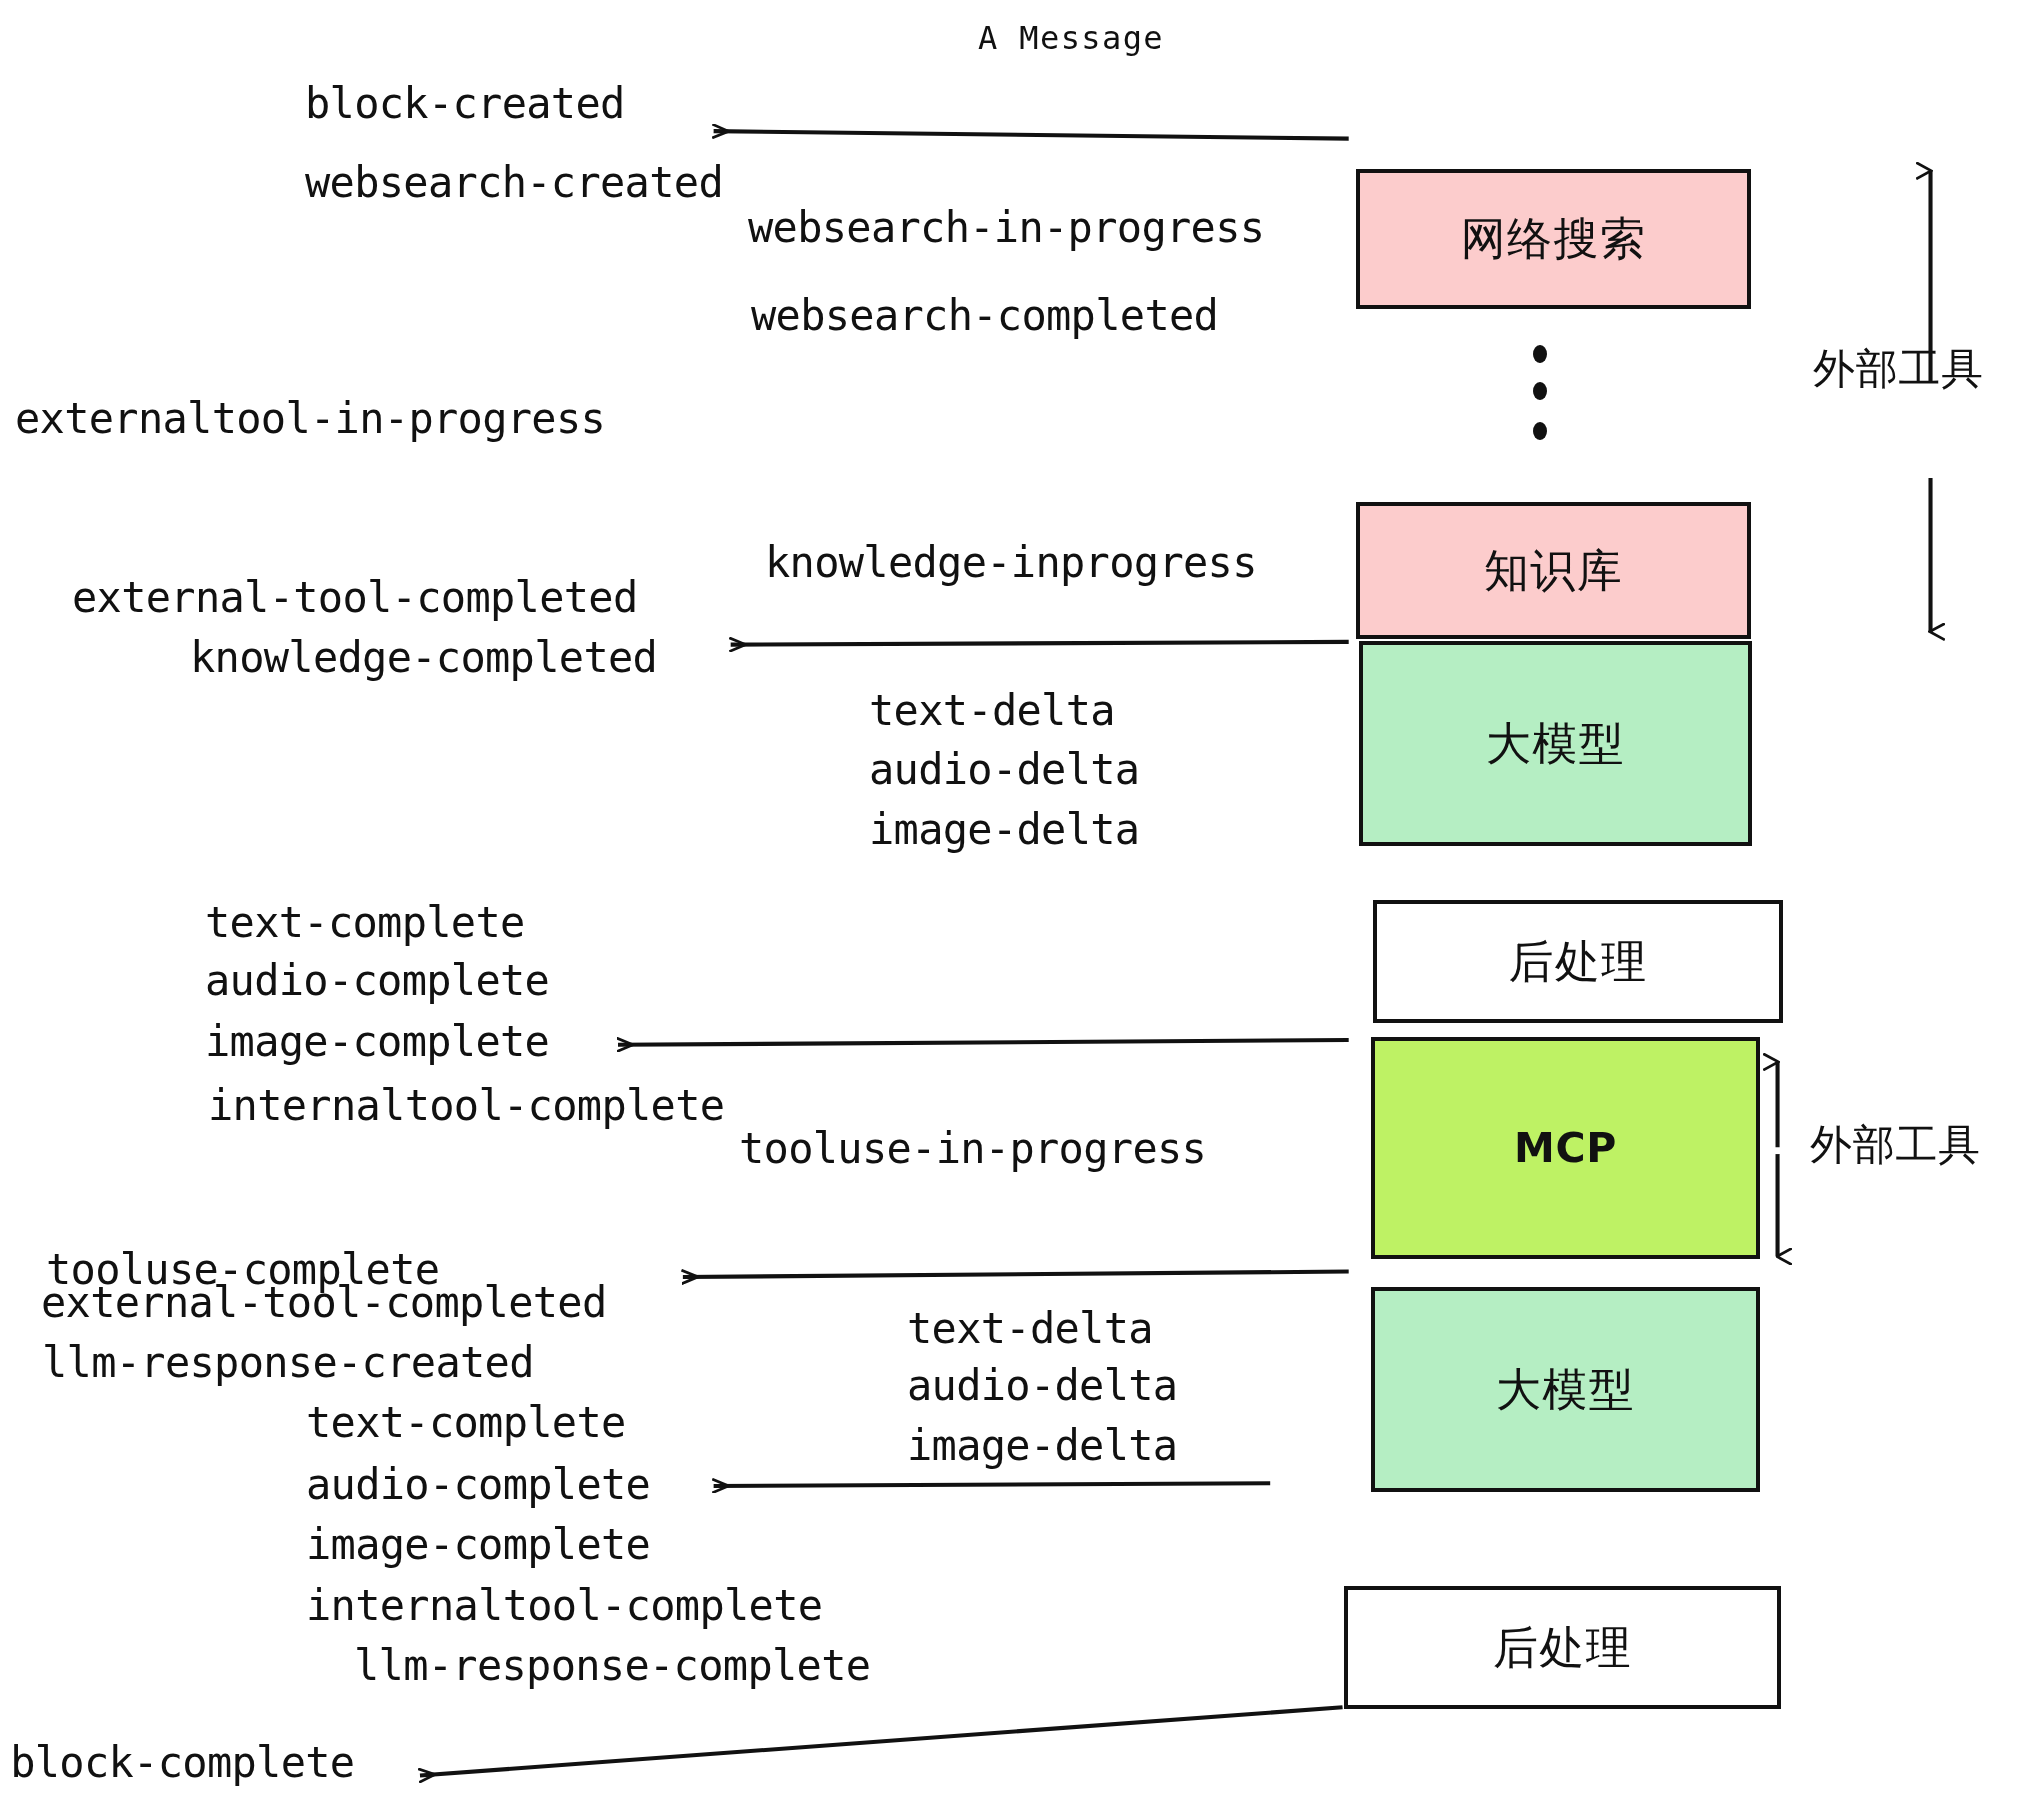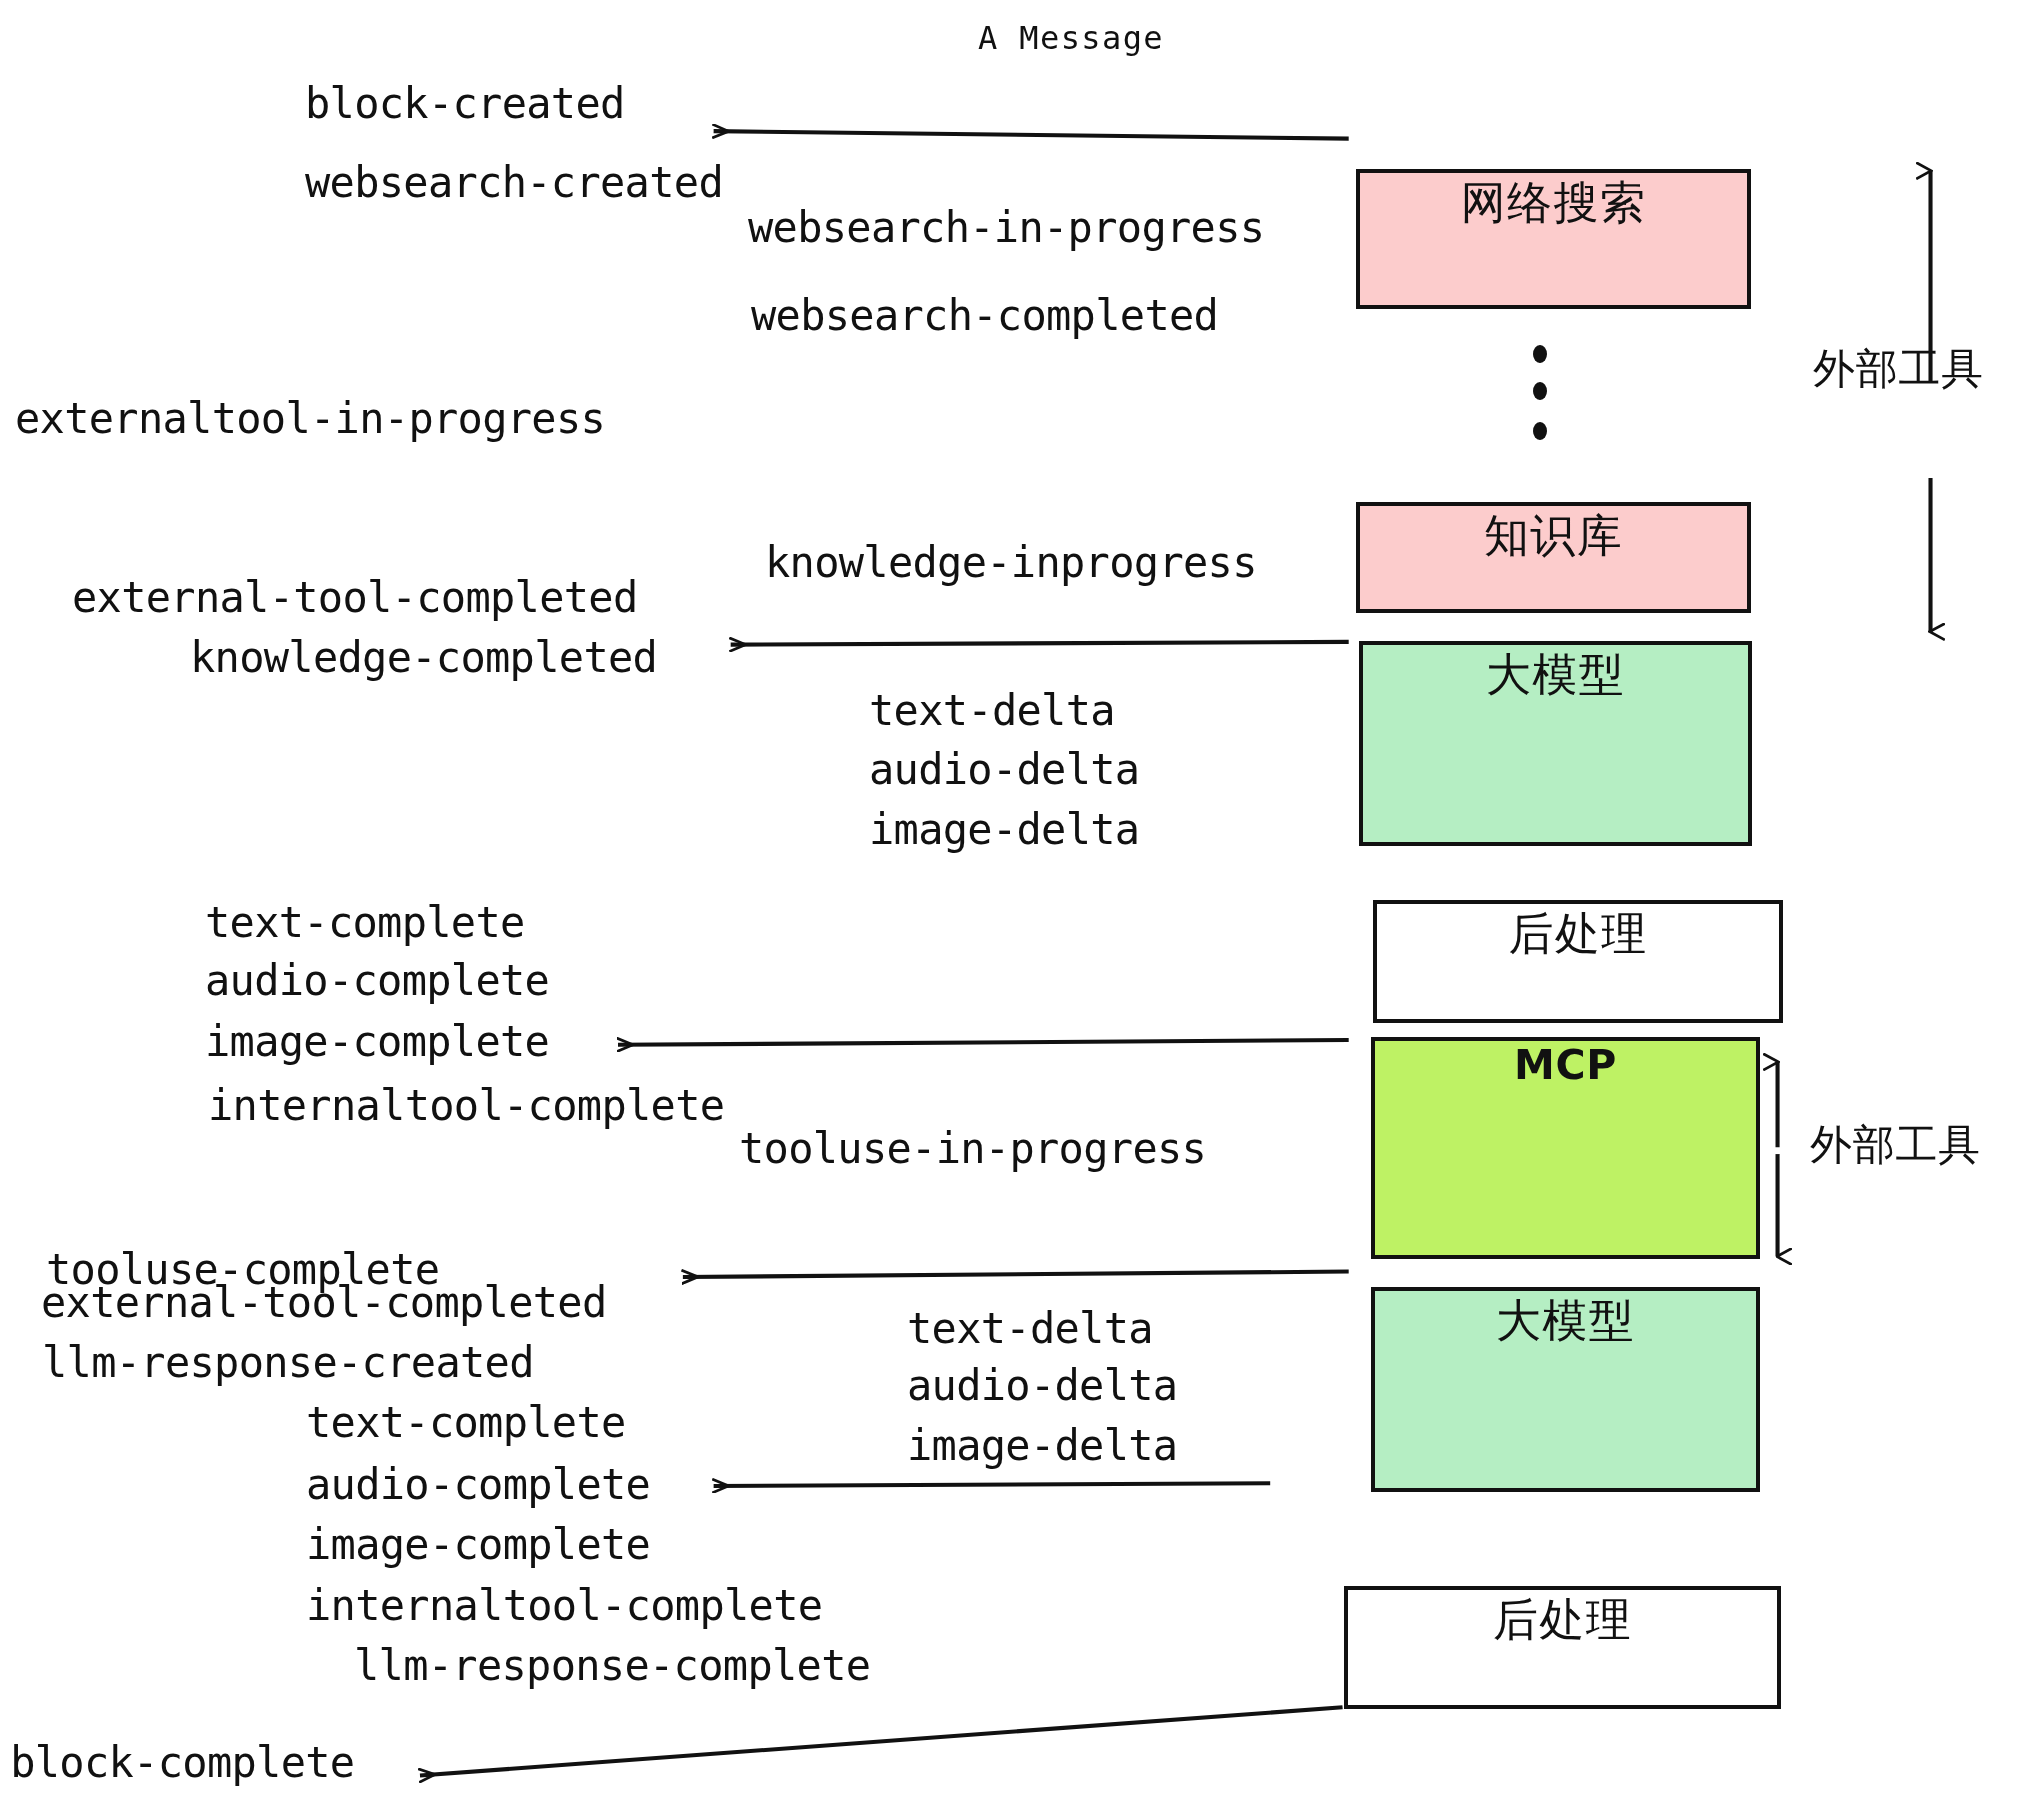--- a/index.html
+++ b/index.html
@@ -30,21 +30,21 @@
     color: #111111;
     white-space: nowrap;
     letter-spacing: -0.7px;
     line-height: 1;
   }
   .box {
     position: absolute;
     box-sizing: border-box;
     border: 4.1px solid #111111;
     display: flex;
-    align-items: flex-start;
+    align-items: center;
     justify-content: center;
     font-family: "DejaVu Sans", sans-serif;
     font-size: 45px;
     color: #111111;
     letter-spacing: 1.4px;
   }
   .box.mcp {
     font-family: "DejaVu Sans", sans-serif;
     font-size: 41px;
     font-weight: bold;
@@ -113,21 +113,21 @@
   <div class="title" style="left:978px; top:19px;">A Message</div>
 
   <div class="box" style="left:1356px; top:169px; width:395px; height:140px; background:#fccccc;">
     <span>网络搜索</span>
   </div>
 
   <div class="dot" style="left:1533px; top:345px;"></div>
   <div class="dot" style="left:1533px; top:382px;"></div>
   <div class="dot" style="left:1533px; top:422px;"></div>
 
-  <div class="box" style="left:1356px; top:502px; width:395px; height:111px; background:#fccccc;">
+  <div class="box" style="left:1356px; top:502px; width:395px; height:137px; background:#fccccc;">
     <span>知识库</span>
   </div>
 
   <div class="box" style="left:1359px; top:641px; width:393px; height:205px; background:#b5eec3;">
     <span>大模型</span>
   </div>
 
   <div class="box" style="left:1373px; top:900px; width:410px; height:123px; background:#ffffff;">
     <span>后处理</span>
   </div>

